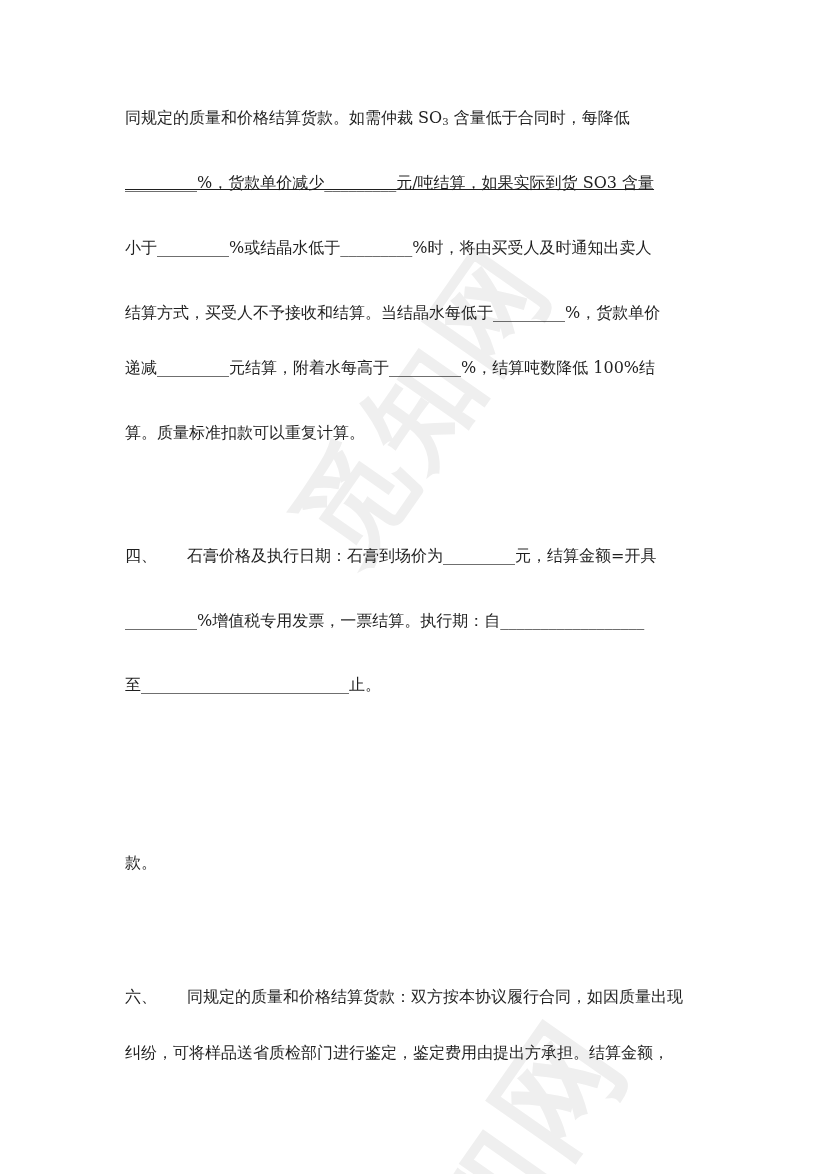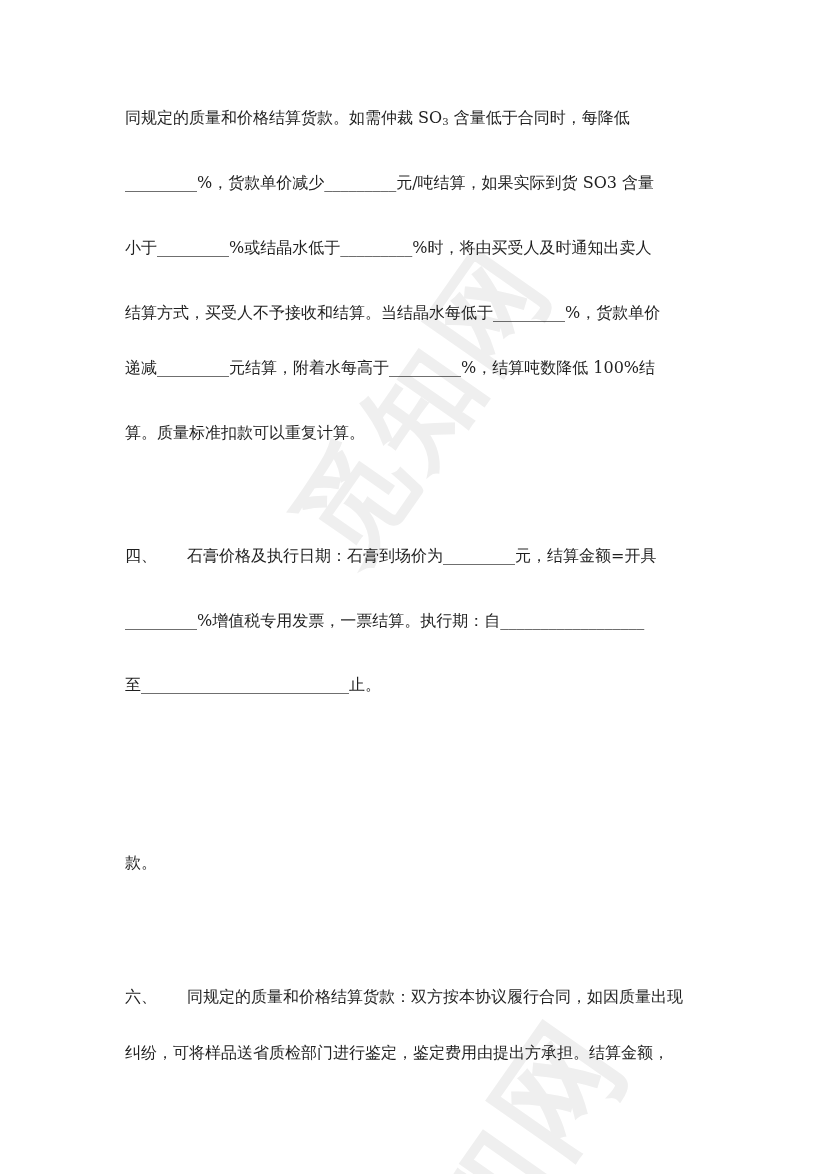--- a/index.html
+++ b/index.html
@@ -57,21 +57,21 @@
 <body>
 
 <div class="page">
 
   <div class="watermark wm-1">觅知网</div>
   <div class="watermark wm-2">觅知网</div>
 
   <div class="line" style="top:108px;">
     <span>同规定的质量和价格结算货款。如需仲裁 SO</span><sub>3</sub><span> 含量低于合同时，每降低</span>
   </div>
-  <div class="line" style="top:173px;">_________%，货款单价减少_________元/吨结算，如果实际到货 SO3 含量</div>
+  <div class="line" style="top:173px;text-decoration:underline;">_________%，货款单价减少_________元/吨结算，如果实际到货 SO3 含量</div>
   <div class="line" style="top:238px;text-align:right;">小于_________%或结晶水低于_________%时，将由买受人及时通知出卖人</div>
   <div class="line" style="top:303px;">结算方式，买受人不予接收和结算。当结晶水每低于_________%，货款单价</div>
   <div class="line" style="top:358px;">递减_________元结算，附着水每高于_________%，结算吨数降低 100%结</div>
   <div class="line" style="top:546px;">
     <span class="sec-num">四、</span><span>石膏价格及执行日期：石膏到场价为_________元，结算金额=开具</span>
   </div>
 
   <div class="line" style="top:423px;">算。质量标准扣款可以重复计算。</div>
   <div class="line" style="top:611px;">_________%增值税专用发票，一票结算。执行期：自__________________</div>
   <div class="line" style="top:675px;text-align:right;">至__________________________止。</div>

